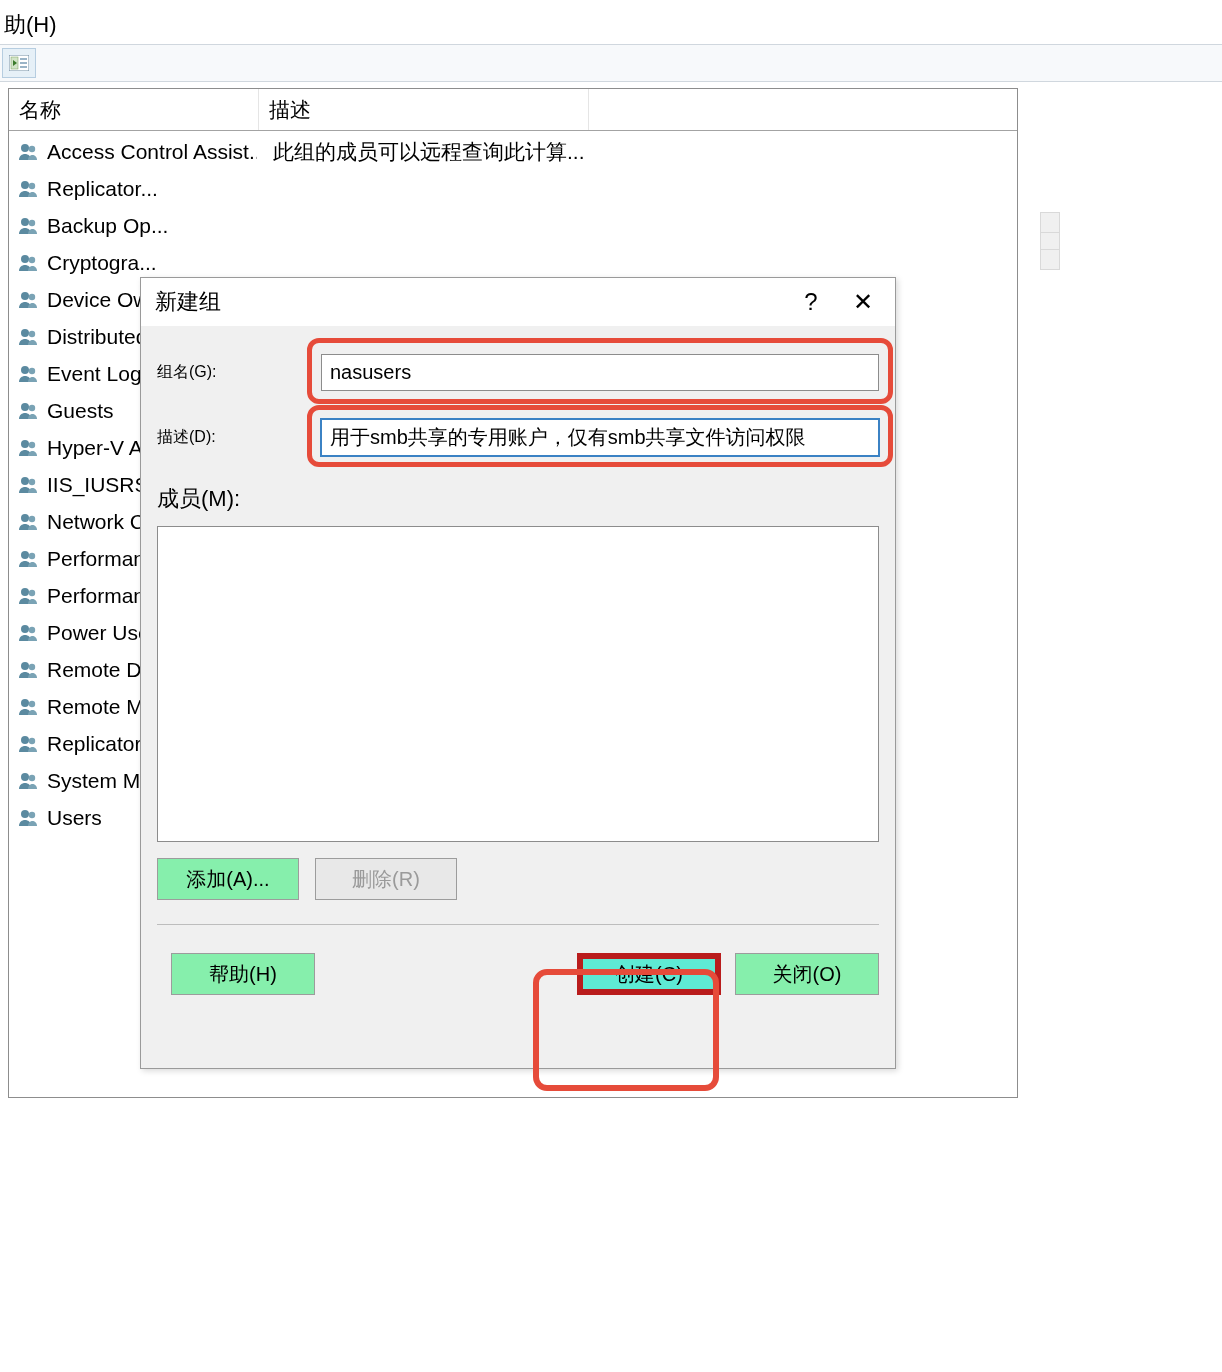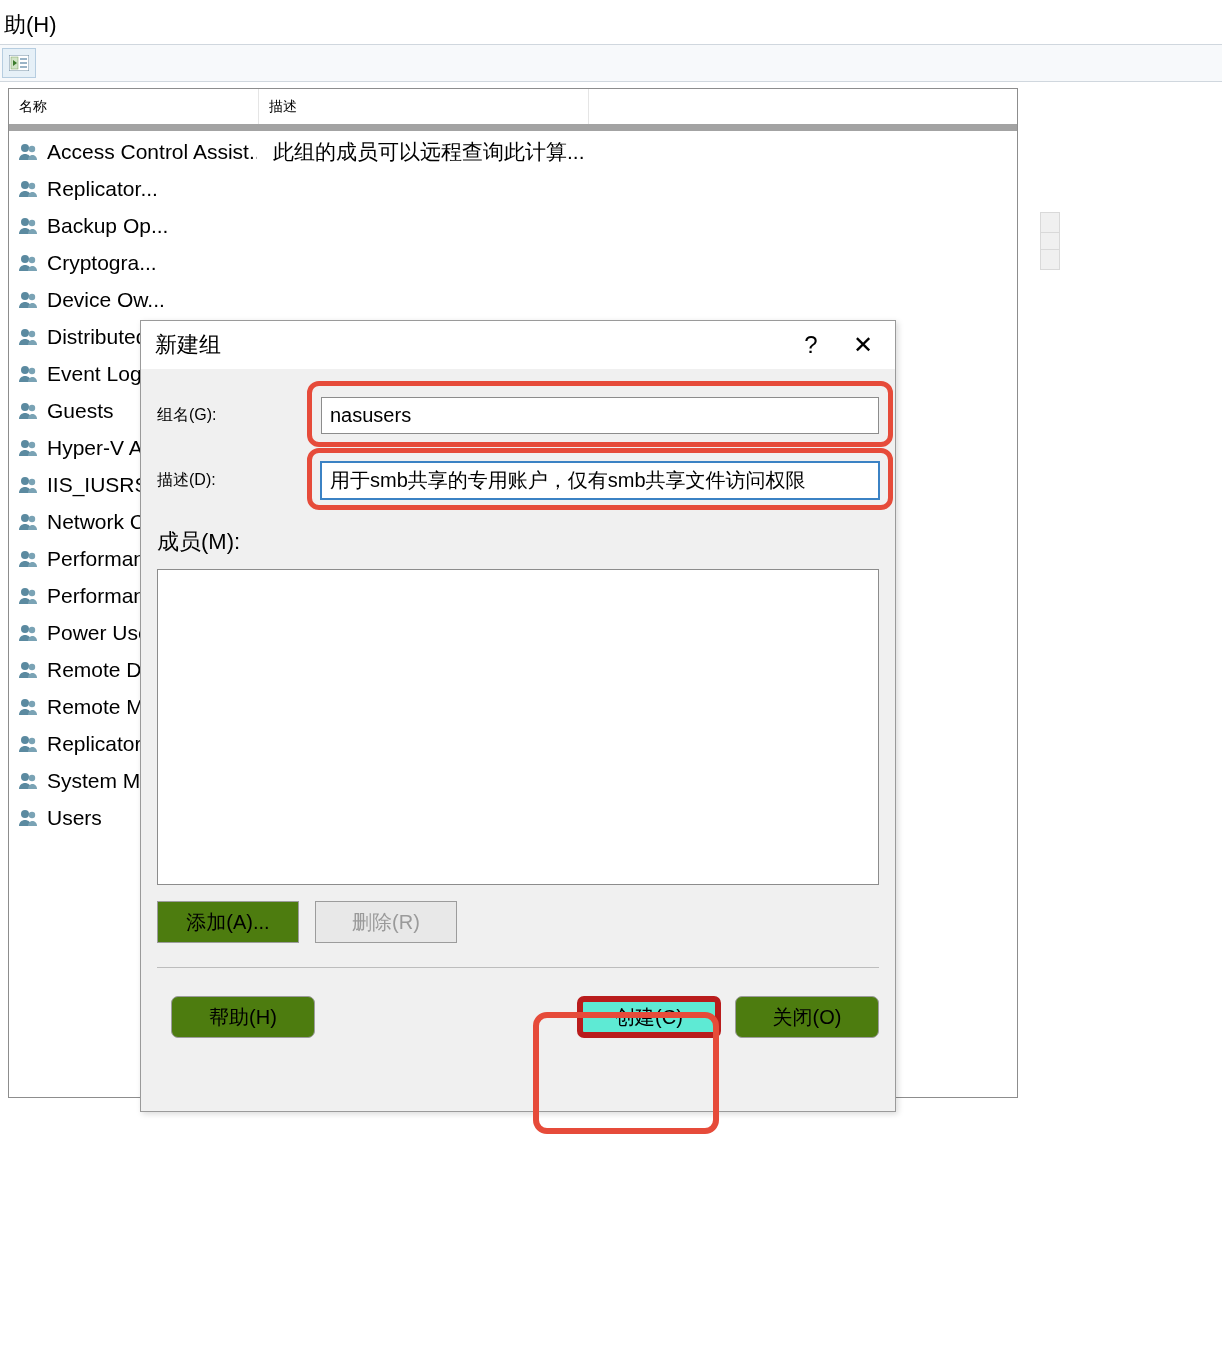--- a/index.html
+++ b/index.html
@@ -46,22 +46,22 @@
     height: 1010px;
     border: 1px solid #8d8d8d;
     background: #fff;
     position: relative;
     overflow: hidden;
   }
   .list-header {
     display: flex;
     height: 42px;
     align-items: center;
-    font-size: 14px;
-    border-bottom: 7px solid #a3a3a3;
+    font-size: 21px;
+    border-bottom: 1px solid #a3a3a3;
   }
   .col-name {
     width: 250px;
     padding-left: 10px;
     border-right: 1px solid #e5e5e5;
     height: 100%;
     display: flex;
     align-items: center;
   }
   .col-desc {
@@ -129,21 +129,20 @@
   
   .dialog {
     position: absolute;
     top: 195px;
     left: 140px;
     width: 756px;
     height: 792px;
     background: #f0f0f0;
     border: 1px solid #9a9a9a;
     box-shadow: 2px 2px 6px rgba(0,0,0,0.15);
-    margin-top: 43px;
   }
   .dlg-title {
     height: 48px;
     background: #fff;
     display: flex;
     align-items: center;
     padding: 0 6px 0 14px;
     font-size: 22px;
   }
   .dlg-title .t-label { flex: 1; }
@@ -203,21 +202,21 @@
   }
   .mid-buttons {
     margin-top: 16px;
     display: flex;
     gap: 16px;
   }
   .btn {
     height: 42px;
     min-width: 142px;
     border: 1px solid #9c9c9c;
-    background: #4d7c0f;
+    background: #86efac;
     font-size: 20px;
     font-family: inherit;
     padding: 0 10px;
     display: inline-flex;
     align-items: center;
     justify-content: center;
     cursor: pointer;
   }
   .btn[disabled] {
     color: #9a9a9a;
@@ -231,21 +230,21 @@
   .dlg-sep {
     border-top: 1px solid #bdbdbd;
     margin: 24px 0 0 0;
   }
   .bottom-buttons {
     display: flex;
     align-items: center;
     padding-top: 28px;
   }
   .bottom-buttons .spacer { flex: 1; }
-  .bottom-buttons .btn { min-width: 144px; margin-left: 14px; border-radius: 7px; }
+  .bottom-buttons .btn { min-width: 144px; margin-left: 14px; }
 
   .red-frame.f3 {
     position: absolute;
     left: 392px;
     top: 691px;
     width: 186px;
     height: 122px;
     border: 6px solid #e64b3a;
     border-radius: 14px;
     pointer-events: none;

